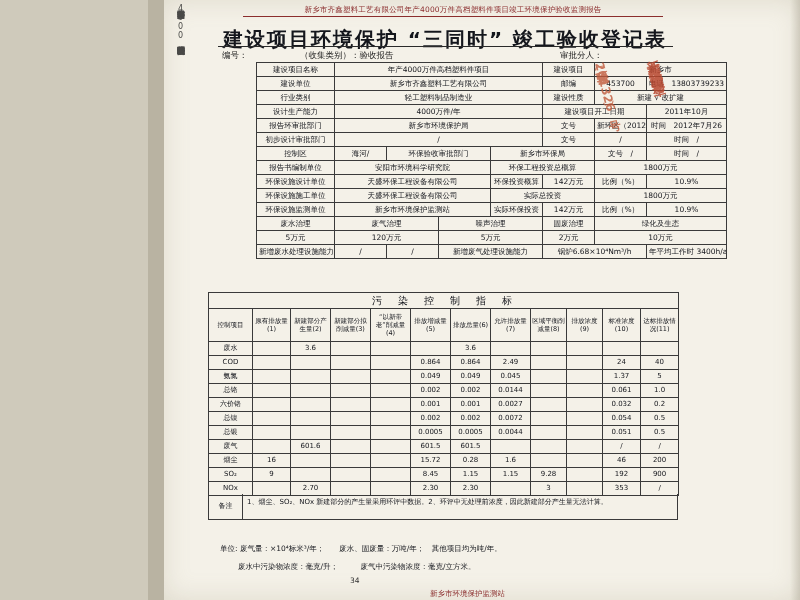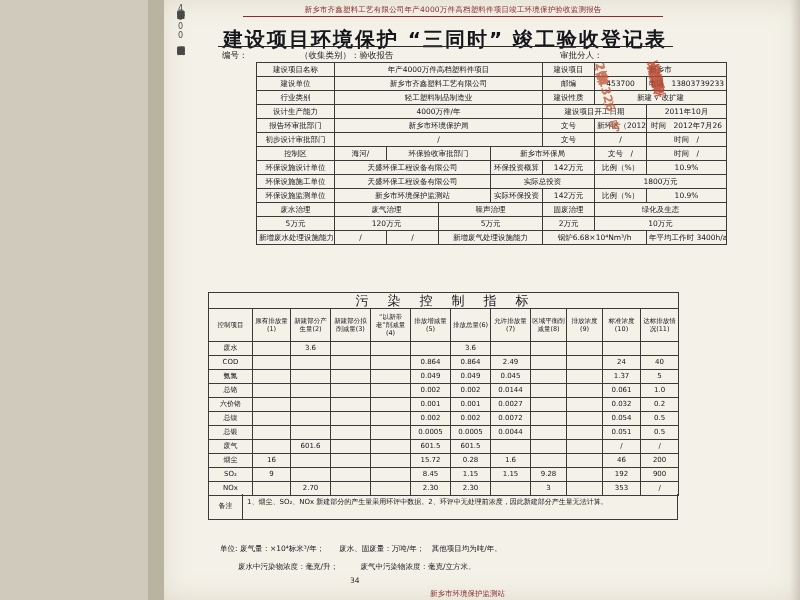--- a/index.html
+++ b/index.html
@@ -305,20 +305,26 @@
         <td>/</td>
         <td><span>时间</span>　<span>/</span></td>
       </tr>
       <tr>
         <td class="lbl">控制区</td>
         <td>海河/</td>
         <td colspan="2">环保验收审批部门</td>
         <td colspan="2">新乡市环保局</td>
         <td><span>文号</span>　<span>/</span></td>
         <td colspan="2"><span>时间</span>　<span>/</span></td>
+      </tr>
+      <tr>
+        <td class="lbl">报告书编制单位</td>
+        <td colspan="3">安阳市环境科学研究院</td>
+        <td colspan="2">环保工程投资总概算</td>
+        <td colspan="2">1800万元</td>
       </tr>
       <tr>
         <td class="lbl">环保设施设计单位</td>
         <td colspan="3">天盛环保工程设备有限公司</td>
         <td>环保投资概算</td>
         <td>142万元</td>
         <td>比例（%）</td>
         <td>10.9%</td>
       </tr>
       <tr>
@@ -370,21 +376,21 @@
         <col style="width:40px">
         <col style="width:40px">
         <col style="width:40px">
       <col style="width:36px">
         <col style="width:36px">
         <col style="width:38px">
         <col style="width:38px">
     </colgroup>
     <tbody>
       <tr>
-        <td colspan="12" style="height:15px;font-size:13px;letter-spacing:3px;">污　染　控　制　指　标</td>
+        <td colspan="12" style="height:15px;font-size:10px;letter-spacing:3px;">污　染　控　制　指　标</td>
       </tr>
       <tr>
         <td rowspan="2" class="hd" style="height:32px">控制项目</td>
         <td rowspan="2" class="hd">原有排放量(1)</td>
         <td rowspan="2" class="hd">新建部分产生量(2)</td>
         <td rowspan="2" class="hd">新建部分拟削减量(3)</td>
         <td rowspan="2" class="hd">“以新带老”削减量(4)</td>
         <td rowspan="2" class="hd">排放增减量(5)</td>
         <td rowspan="2" class="hd">排放总量(6)</td>
         <td rowspan="2" class="hd">允许排放量(7)</td>

